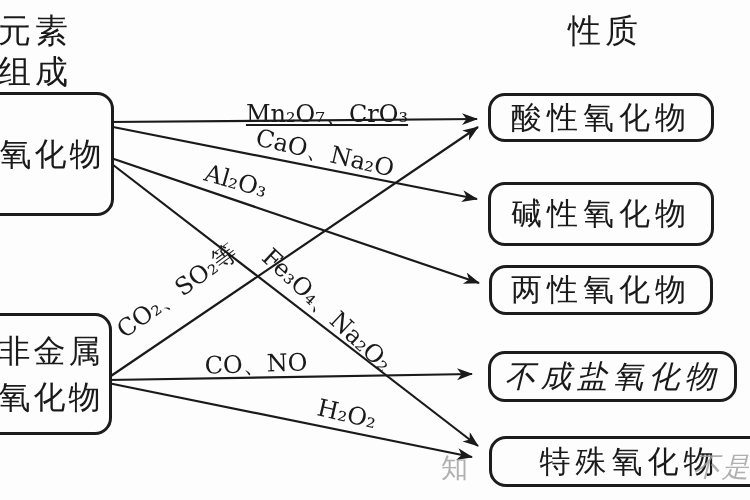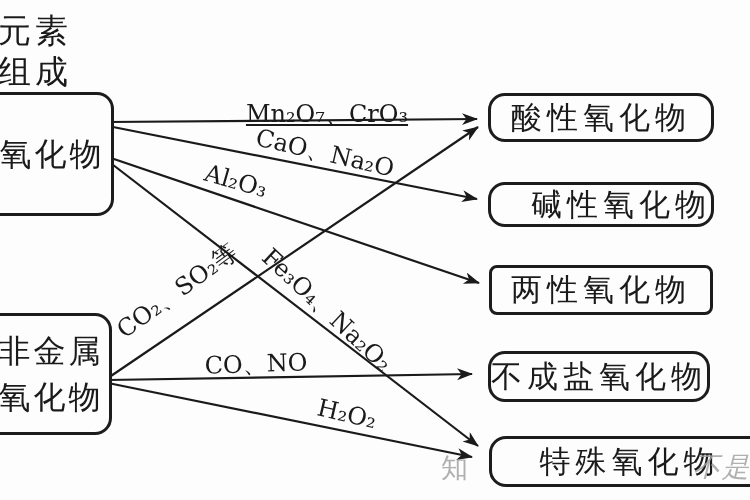--- a/index.html
+++ b/index.html
@@ -65,40 +65,41 @@
       <line x1="108" y1="380" x2="472" y2="374" marker-end="url(#ah)"></line>
       <line x1="108" y1="383" x2="472" y2="457" marker-end="url(#ah)"></line>
     </g>
   </svg>
 
   <div class="hdr" style="left:-14px;top:10px;width:98px;">
     <div>元素</div>
     <div>组成</div>
   </div>
   <div class="hdr" style="left:545px;top:10px;width:120px;">
+    <div>性质</div>
   </div>
 
   <div class="src-box" style="left:-26px;top:92px;width:140px;height:124px;">
     <div>氧化物</div>
   </div>
   <div class="src-box" style="left:-26px;top:313px;width:138px;height:122px;">
     <div>非金属</div>
     <div>氧化物</div>
   </div>
 
   <div class="tgt-box" style="left:488px;top:93px;width:226px;height:49px;">
     <span>酸性氧化物</span>
   </div>
-  <div class="tgt-box" style="left:488px;top:182px;width:226px;height:45px;justify-content:flex-end;">
+  <div class="tgt-box" style="left:488px;top:182px;width:226px;height:64px;">
     <span>碱性氧化物</span>
   </div>
-  <div class="tgt-box" style="left:489px;top:265px;width:224px;height:50px;border-radius:8px;">
+  <div class="tgt-box" style="left:489px;top:265px;width:224px;height:50px;">
     <span>两性氧化物</span>
   </div>
-  <div class="tgt-box" style="left:488px;top:351px;width:222px;height:51px;">
+  <div class="tgt-box" style="left:488px;top:351px;width:249px;height:51px;font-style:italic;">
     <span>不成盐氧化物</span>
   </div>
   <div class="tgt-box" style="left:489px;top:436px;width:281px;height:51px;">
     <span>特殊氧化物</span>
   </div>
 
   <div class="edge-label" style="left:327px;top:114px;text-decoration:underline;">Mn₂O₇、CrO₃</div>
   <div class="edge-label" style="left:325px;top:153px;transform:translate(-50%,-50%) rotate(13deg);">CaO、Na₂O</div>
   <div class="edge-label" style="left:236px;top:181px;transform:translate(-50%,-50%) rotate(16deg);">Al₂O₃</div>
   <div class="edge-label" style="left:327px;top:310px;transform:translate(-50%,-50%) rotate(43deg);">Fe₃O₄、Na₂O₂</div>

